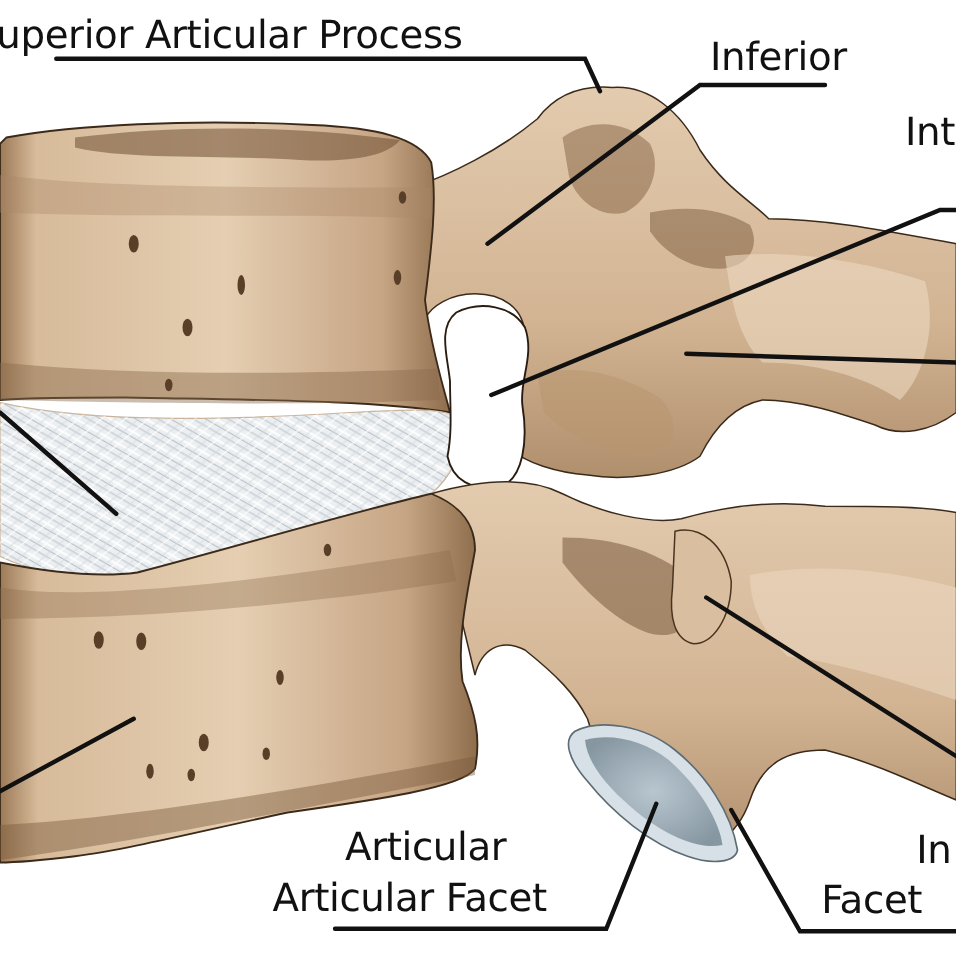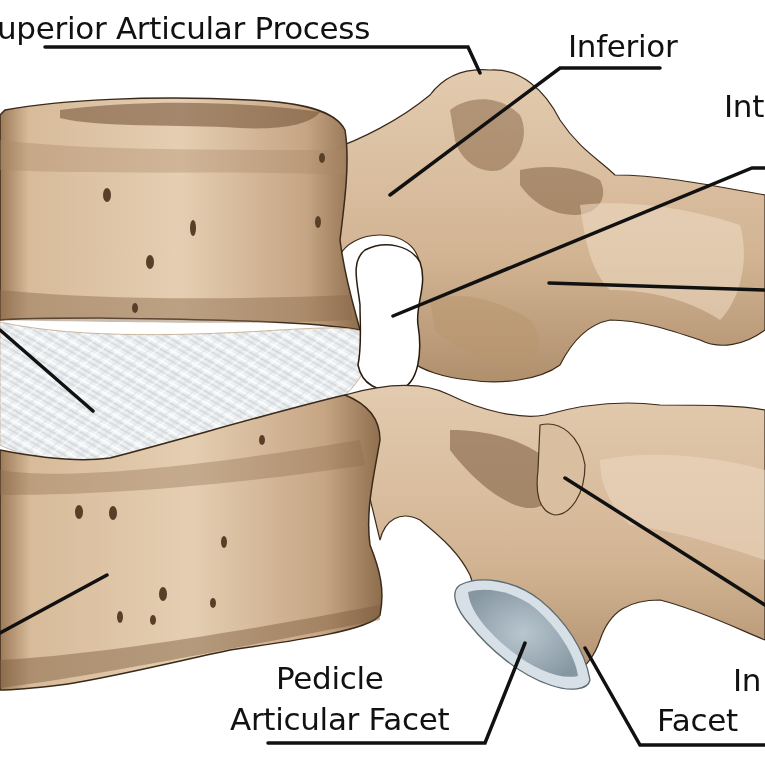--- a/index.html
+++ b/index.html
@@ -123,17 +123,17 @@
     <line x1="0" y1="633" x2="107" y2="575"></line>
     <line x1="565" y1="478" x2="765" y2="605"></line>
     <polyline points="525,643 485,743 268,743"></polyline>
     <polyline points="585,648 640,745 765,745"></polyline>
   </g>
 </svg>
 
 <div class="label" style="left:-3px; top:8px;">uperior Articular Process</div>
 <div class="label" style="left:568px; top:26px;">Inferior</div>
 <div class="label" style="left:724px; top:86px;text-align:right;">Int</div>
-<div class="label" style="left:276px; top:658px;">Pedicle</div>
-<div class="label" style="left:218px; top:699px;margin-left:12px;">Articular Facet</div>
+<div class="label" style="left:276px; top:658px;">Articular</div>
+<div class="label" style="left:218px; top:699px;">Articular Facet</div>
 <div class="label" style="left:733px; top:660px;">In</div>
 <div class="label" style="left:657px; top:700px;">Facet</div>
 </div>
 
 </body></html>

